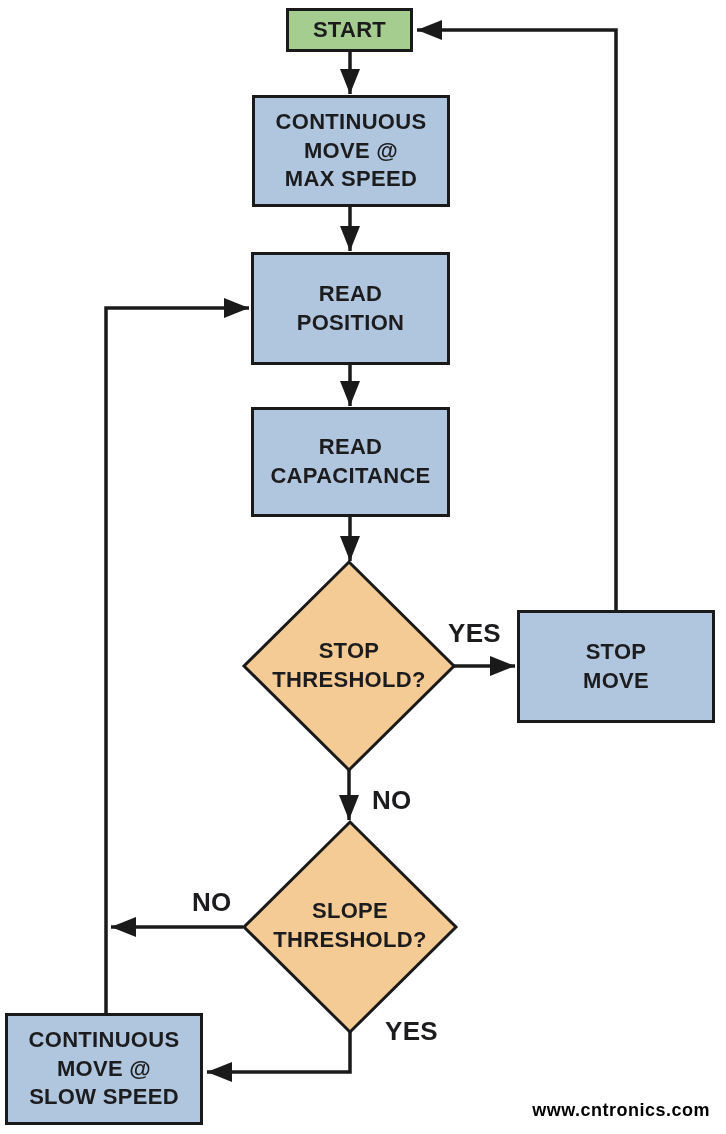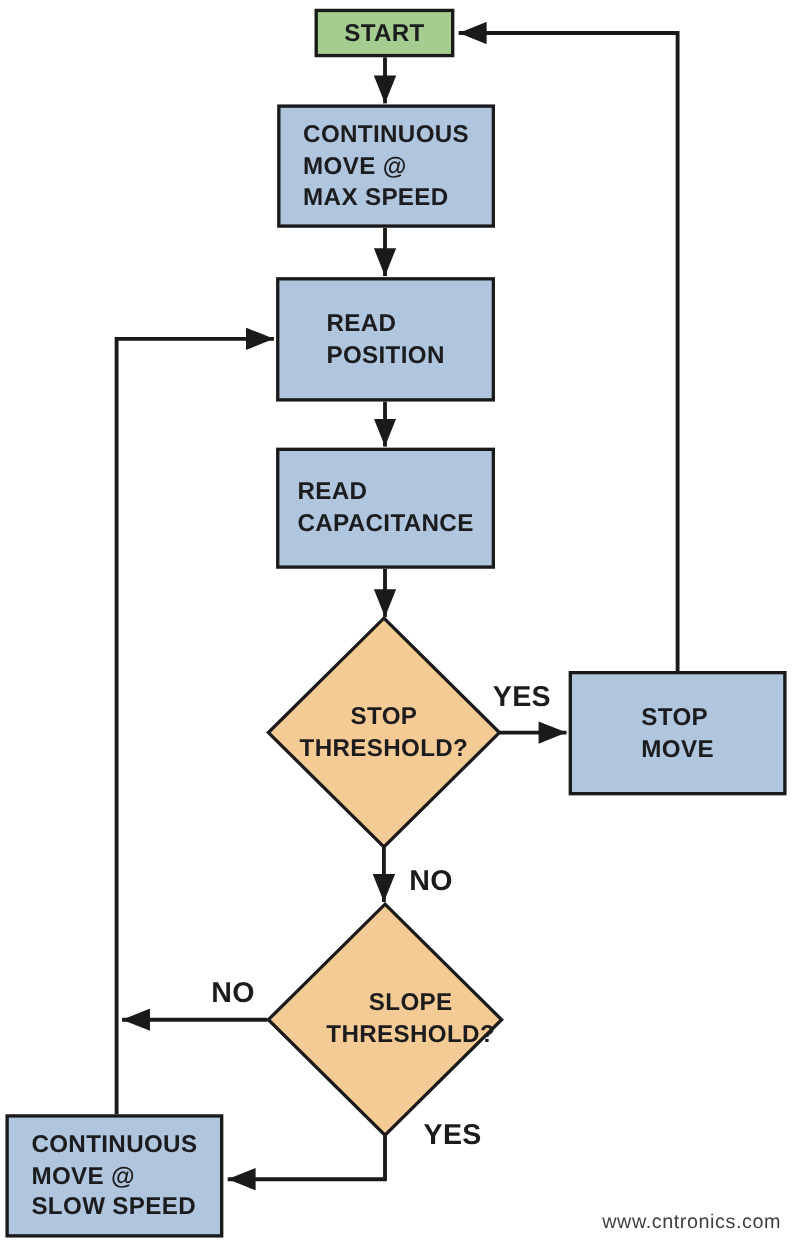--- a/index.html
+++ b/index.html
@@ -14,20 +14,21 @@
   svg.wires { position: absolute; left: 0; top: 0; }
   .conn { fill: none; stroke: #1a1a1a; stroke-width: 3.5; }
   .shape { stroke: #1a1a1a; stroke-width: 3; }
   .node {
     position: absolute;
     box-sizing: border-box;
     border: 3px solid #1a1a1a;
     display: flex;
     align-items: center;
     justify-content: center;
+    text-align: center;
   }
   .node-label, .diamond-text {
     white-space: pre-line;
     font-weight: bold;
     font-size: 22px;
     line-height: 1.3;
     color: #1c1c1e;
     letter-spacing: 0.3px;
   }
   .diamond-label {
@@ -43,22 +44,22 @@
     font-weight: bold;
     font-size: 26px;
     color: #1c1c1e;
     letter-spacing: 0.3px;
   }
   .watermark {
     position: absolute;
     top: 1100px;
     right: 16px;
     font-size: 18px;
-    font-weight: normal;
-    color: #404040;
+    font-weight: bold;
+    color: #000000;
     letter-spacing: 0.5px;
   }
 </style>
 </head>
 <body>
 
 <div class="stage">
 
   <svg class="wires" width="726" height="1134" viewBox="0 0 726 1134">
     <defs>
@@ -111,21 +112,21 @@
     <span class="node-label">CONTINUOUS
 MOVE @
 SLOW SPEED</span>
   </div>
 
   <div class="diamond-label" style="left:249px; top:626px; width:200px; height:80px;">
     <span class="diamond-text">STOP
 THRESHOLD?</span>
   </div>
 
-  <div class="diamond-label" style="left:250px; top:886px; width:200px; height:80px;justify-content:flex-end;">
+  <div class="diamond-label" style="left:250px; top:886px; width:200px; height:80px;">
     <span class="diamond-text">SLOPE
 THRESHOLD?</span>
   </div>
 
   <div class="edge-label" style="left:448px; top:618px;">YES</div>
 
   <div class="edge-label" style="left:372px; top:785px;">NO</div>
 
   <div class="edge-label" style="left:192px; top:887px;">NO</div>
 

